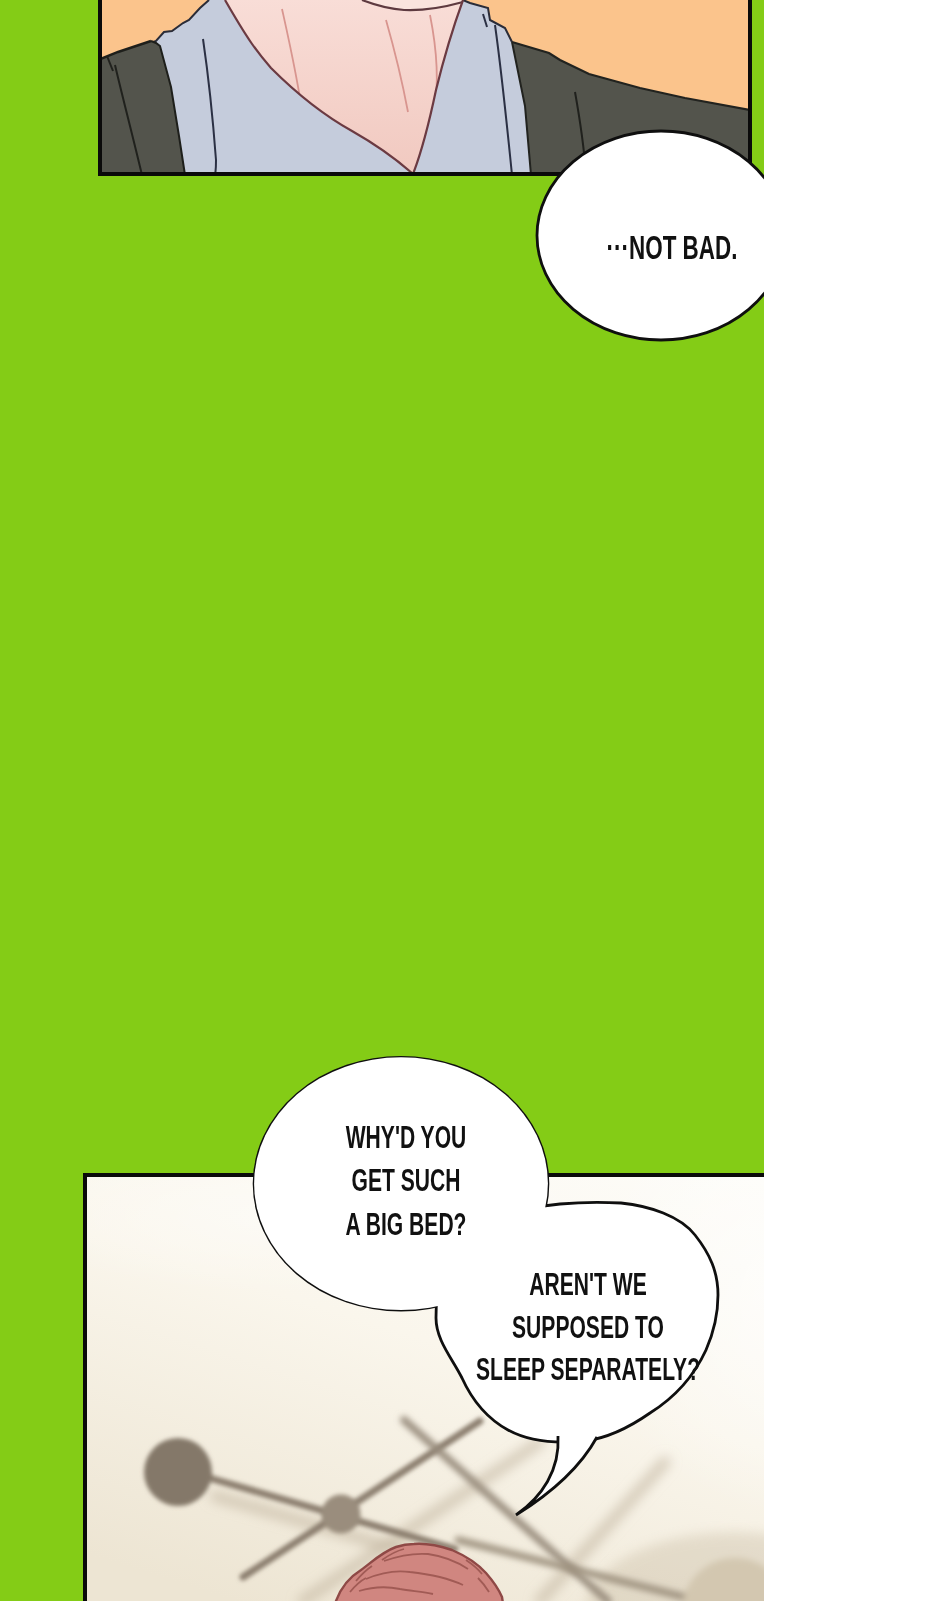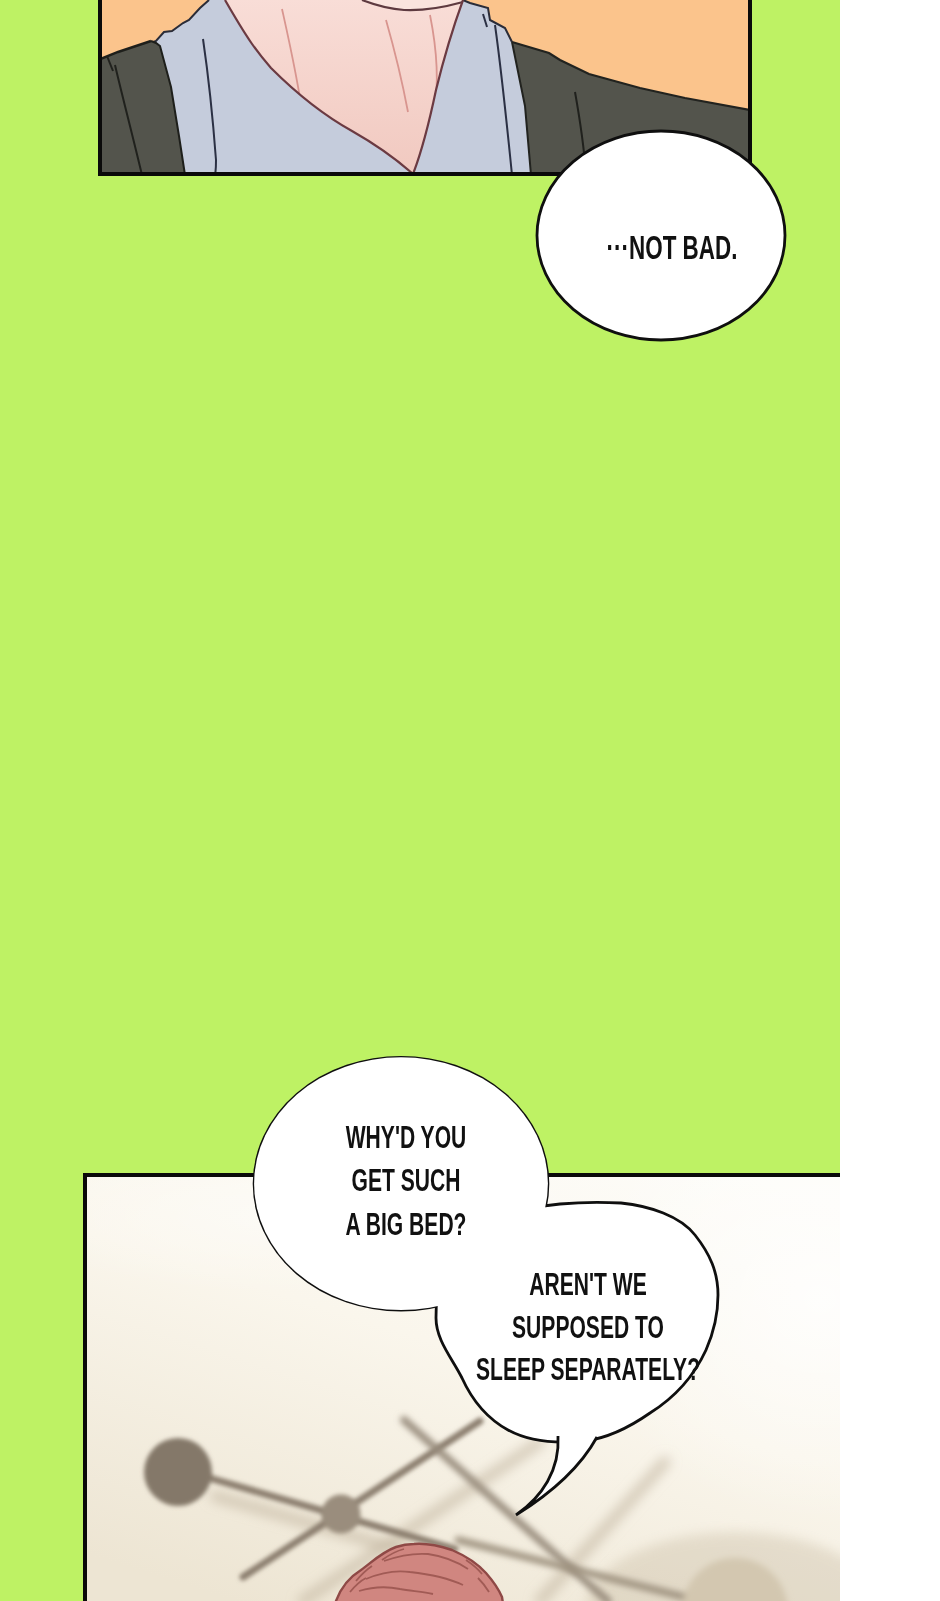--- a/index.html
+++ b/index.html
@@ -1,16 +1,16 @@
 <!DOCTYPE html>
 <html><head>
 <meta charset="utf-8">
 <style>
   html,body{margin:0;padding:0;background:#ffffff;}
-  #stage{position:relative;width:840px;height:1601px;overflow:hidden;background:#bef264;
+  #stage{position:relative;width:764px;height:1601px;overflow:hidden;background:#84cc16;
          font-family:"Liberation Sans",sans-serif;}
   svg{position:absolute;left:0;top:0;}
 </style>
 </head>
 <body>
 <div id="stage">
 <svg width="940" height="1601" viewBox="0 0 940 1601">
   <defs>
     <clipPath id="p1clip">
           <rect x="102" y="-5" width="646" height="177"></rect>

